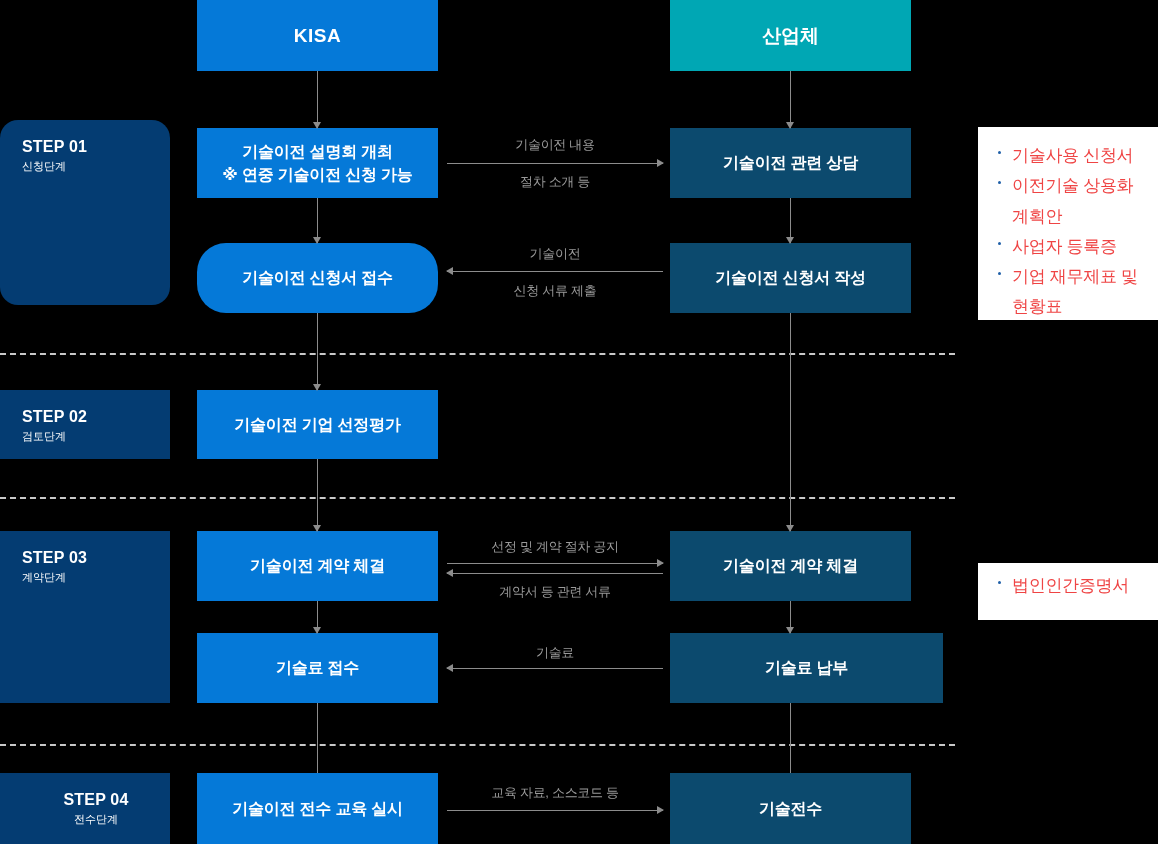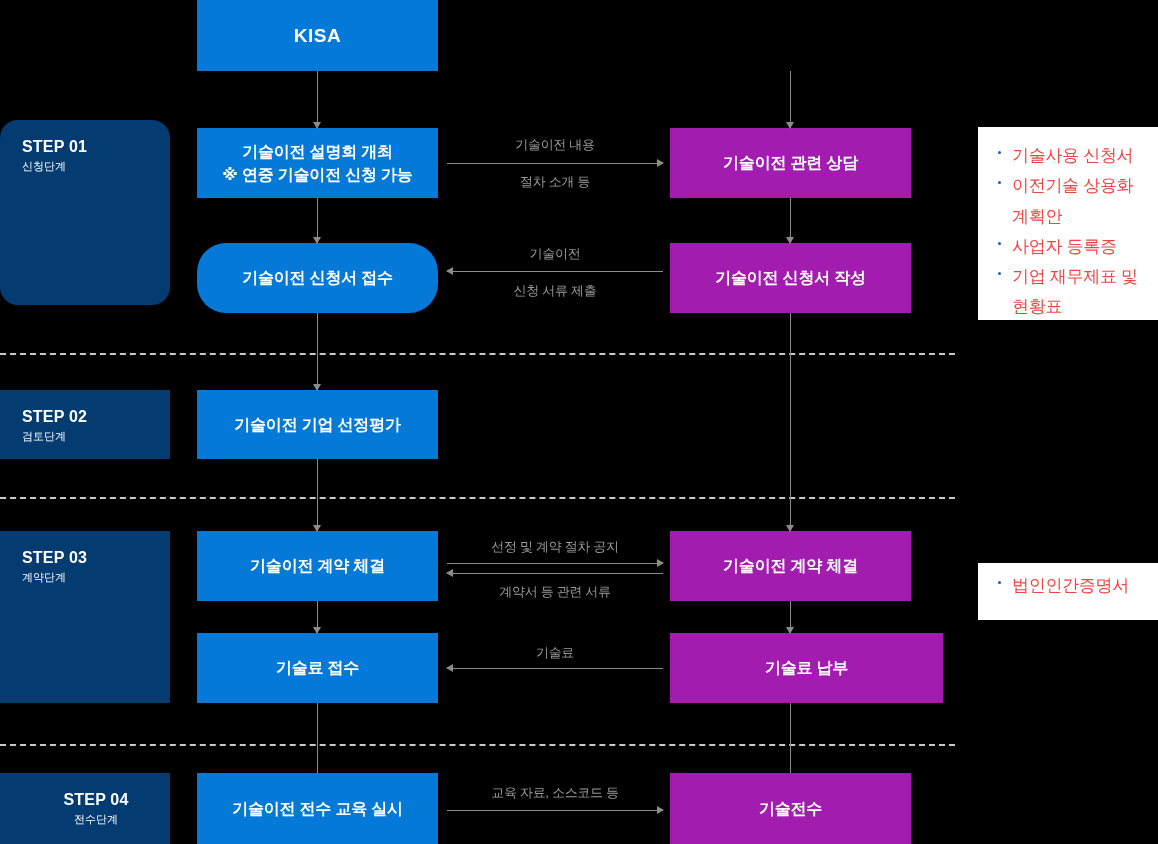--- a/index.html
+++ b/index.html
@@ -26,21 +26,21 @@
     color: #ffffff;
     font-size: 16px;
     font-weight: 700;
     line-height: 1.45;
     letter-spacing: -0.2px;
     box-sizing: border-box;
   }
   .box.kisa-head   { background: #0579D8; font-size: 19px; letter-spacing: 0.5px; }
   .box.ind-head    { background: #00A7B4; font-size: 19px; }
   .box.kisa        { background: #0579D8; }
-  .box.ind         { background: #a21caf; }
+  .box.ind         { background: #0c4a6e; }
 
   .stepcell {
     position: absolute;
     background: #043C72;
     color: #ffffff;
     box-sizing: border-box;
     padding: 16px 0 0 22px;
     line-height: 1.42;
   }
   .stepcell .step-no {
@@ -140,20 +140,23 @@
   }
 </style>
 </head>
 <body>
 
 <div id="stage">
 
   <div class="box kisa-head" style="left:197px; top:0; width:241px; height:71px;">
     <span>KISA</span>
   </div>
+  <div class="box ind-head" style="left:670px; top:0; width:241px; height:71px;">
+    <span>산업체</span>
+  </div>
 
   <div class="stepcell" style="left:0; top:120px; width:170px; height:185px;border-radius:18px;">
     <span class="step-no">STEP 01</span>
     <span class="step-name">신청단계</span>
   </div>
   <div class="stepcell" style="left:0; top:390px; width:170px; height:69px;">
     <span class="step-no">STEP 02</span>
     <span class="step-name">검토단계</span>
   </div>
   <div class="stepcell" style="left:0; top:531px; width:170px; height:172px;">

